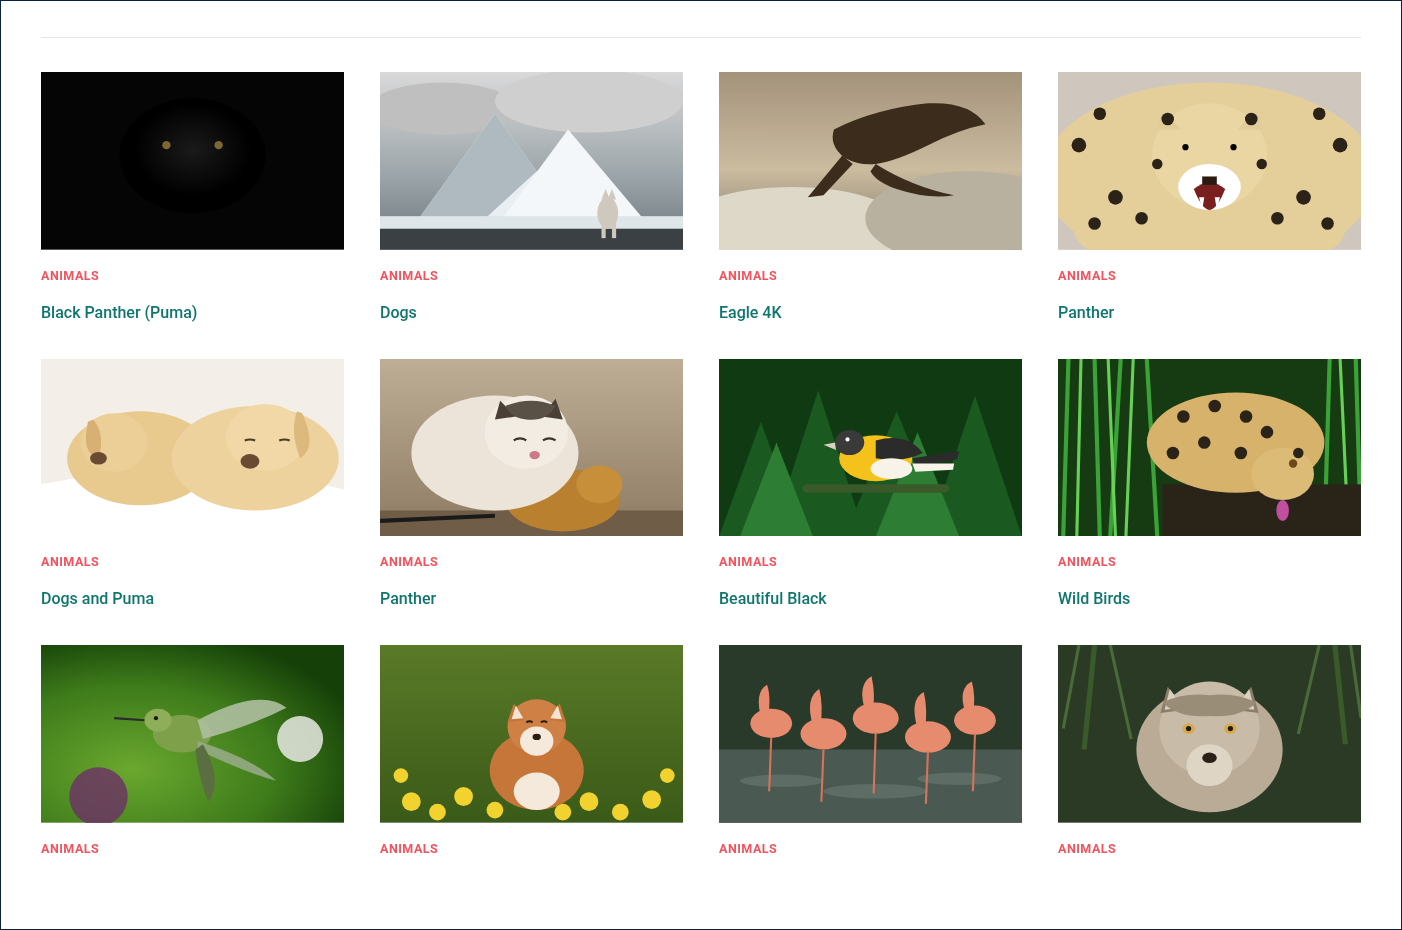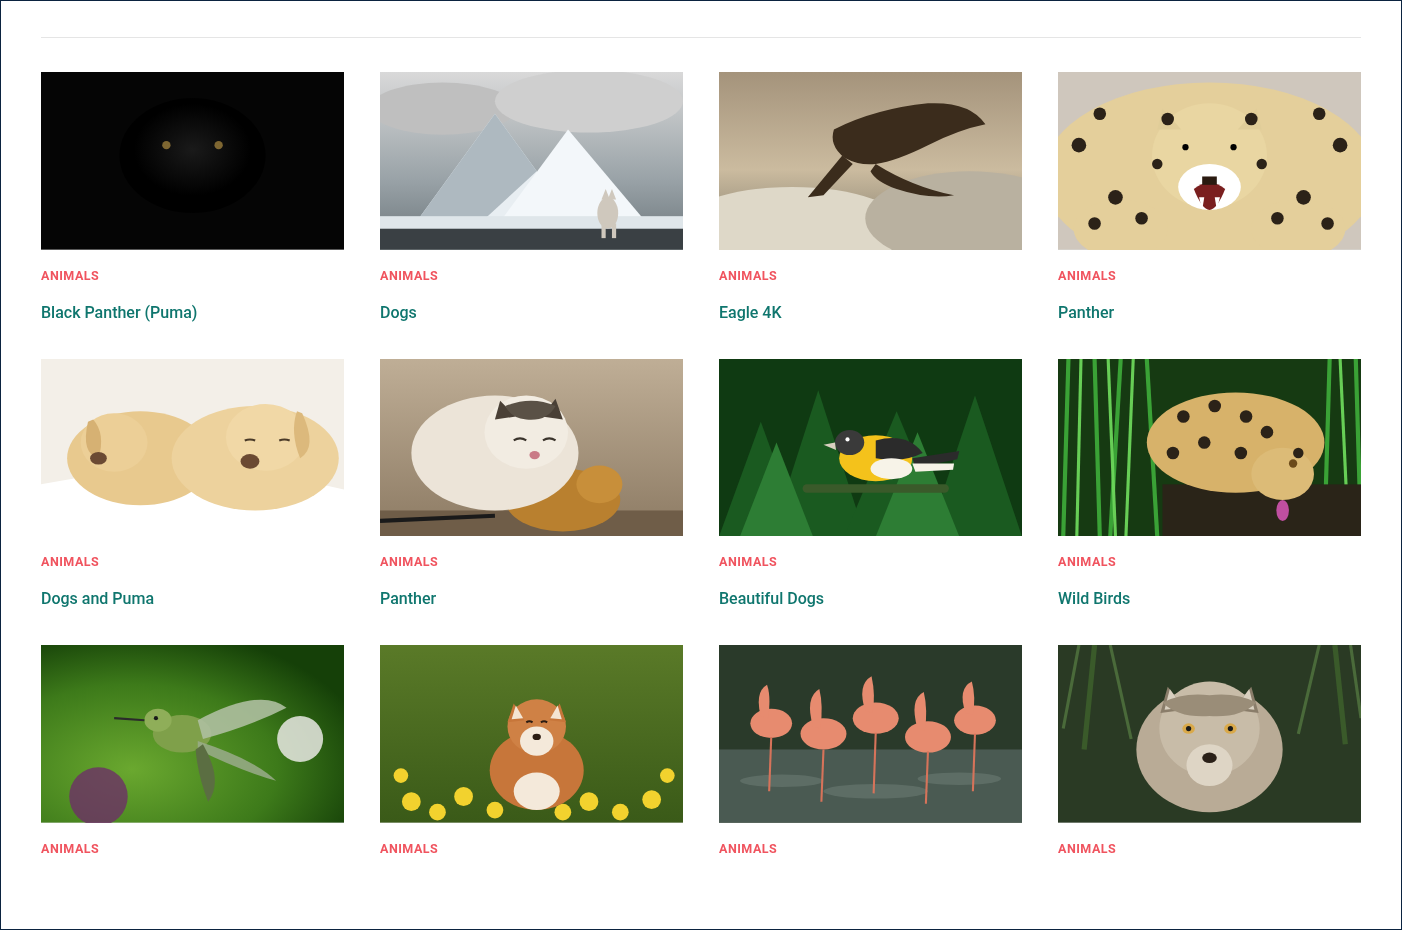--- a/index.html
+++ b/index.html
@@ -247,21 +247,21 @@
     <ellipse cx="125" cy="80" rx="14" ry="12" fill="#3a3a3a"></ellipse>
     <polygon points="111,80 100,82 112,87" fill="#d9d0c0"></polygon>
     <circle cx="123" cy="77" r="2" fill="#fff"></circle>
     <ellipse cx="165" cy="105" rx="20" ry="10" fill="#f7f3e8"></ellipse>
     <polygon points="185,95 230,88 228,96 188,104" fill="#2b2b2b"></polygon>
     <polygon points="185,100 225,100 224,106 188,108" fill="#f7f3e8"></polygon>
   </g>
 </svg>
 </div>
       <div class="category">ANIMALS</div>
-      <div class="title">Beautiful Dogs</div>
+      <div class="title">Beautiful Black</div>
     </div>
     <div class="card">
       <div class="thumb">
 <svg viewBox="0 0 290 170" preserveAspectRatio="none">
   <rect width="290" height="170" fill="#163a12"></rect>
   <g stroke="#3fae3a" stroke-width="4" opacity="0.9">
     <line x1="10" y1="0" x2="5" y2="170"></line>
             <line x1="35" y1="0" x2="40" y2="170"></line>
     <line x1="60" y1="0" x2="50" y2="170"></line>
             <line x1="85" y1="0" x2="95" y2="170"></line>

